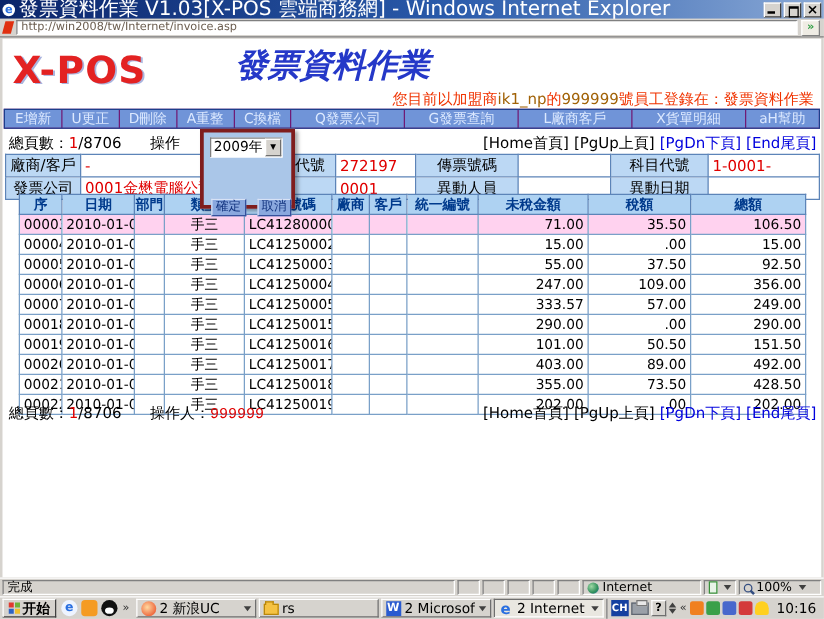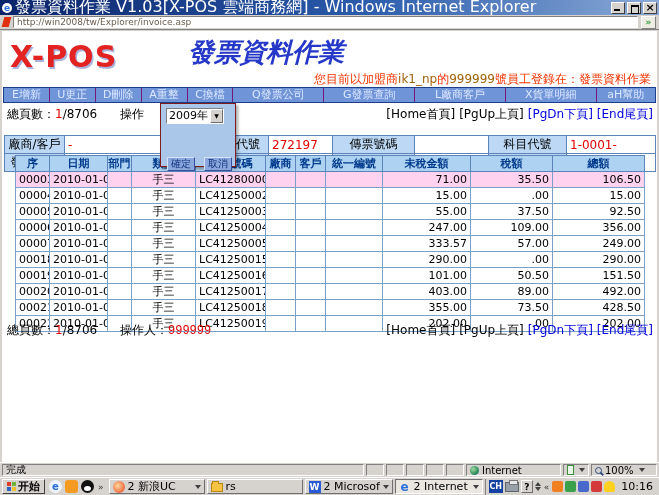--- a/index.html
+++ b/index.html
@@ -59,42 +59,42 @@
   
   .pagerrow { position:absolute; left:5px; width:648px; height:15px; font-size:12px; color:#000; white-space:nowrap; }
   .pagerrow.top { top:75px; }
   .pagerrow.bottom { top:291px; }
   .pagerrow .red { color:#e00000; }
   .pagerrow .op { position:absolute; left:113px;font-family:Liberation Mono, monospace; }
   .pagerrow .links { position:absolute; right:2px; }
   .pagerrow .links span { margin-left:4px; cursor:pointer; }
   .pagerrow .links .lnk { color:#0000dd; }
   
-  .formtable { position:absolute; left:2px; top:104px; width:652px; border-collapse:collapse; table-layout:fixed; }
+  .formtable { position:absolute; left:2px; top:92px; width:652px; border-collapse:collapse; table-layout:fixed; }
   .formtable td { border:1px solid #5c84b8; height:16px; font-size:12px; padding:0 3px; overflow:hidden; white-space:nowrap; }
   .formtable .fl { background:#bcd8f4; color:#000; text-align:center; }
   .formtable .fl.peek { text-align:right; padding-right:8px; }
   .formtable .fv { background:#fff; color:#e00000; }
   
   .dtable { position:absolute; left:13px; top:124px; width:629px; border-collapse:collapse; table-layout:fixed; }
   .dtable th { background:#aed2f2; color:#003a8c; border:1px solid #5c84b8; height:14px;
     font-size:11px; font-weight:bold; overflow:hidden; white-space:nowrap; }
   .dtable td { background:#fff; border:1px solid #7aa0c8; height:15px; font-size:11px;
     padding:0 3px; overflow:hidden; white-space:nowrap; text-align:center; color:#000; }
   .dtable tr.hl td { background:#ffd2ef; }
   .dtable td.col-untaxed, .dtable td.col-tax, .dtable td.col-total { text-align:right; }
   .dtable col:nth-child(1){width:34px;} .dtable col:nth-child(2){width:58px;}
   .dtable col:nth-child(3){width:24px;} .dtable col:nth-child(4){width:64px;}
   .dtable col:nth-child(5){width:70px;} .dtable col:nth-child(6){width:30px;}
   .dtable col:nth-child(7){width:30px;} .dtable col:nth-child(8){width:57px;}
   .dtable col:nth-child(9){width:88px;} .dtable col:nth-child(10){width:82px;}
   .dtable col:nth-child(11){width:92px;}
   
   .popup { position:absolute; left:158px; top:72px; width:76px; height:64px;
-    background:#aac6e8; border:1px solid #7f1d1d; box-shadow:2px 2px 3px rgba(0,0,0,.35); z-index:9; }
+    background:#aac6e8; border:3px solid #7f1d1d; box-shadow:2px 2px 3px rgba(0,0,0,.35); z-index:9; }
   .yearselect { margin:4px 0 0 5px; width:58px; height:16px; background:#fff;
     border:1px solid; border-color:#808080 #fff #fff #808080; display:flex; cursor:pointer; }
   .yearselect .val { flex:1; font-size:11px; line-height:14px; padding-left:2px; color:#000; }
   .yearselect .dd { width:13px; background:#d6d3ce; border:1px solid;
     border-color:#fff #6f6f6f #6f6f6f #fff; font-size:6px; line-height:12px; text-align:center; color:#000; }
   .popupbtns { display:flex; gap:9px; margin:33px 0 0 6px; }
   .pbtn { width:28px; height:14px; background:#8aa8de; border:1px solid;
     border-color:#d7e2f5 #35509c #35509c #d7e2f5; color:#12337e; font-size:10px;
     line-height:12px; text-align:center; cursor:pointer; }
   
@@ -174,21 +174,21 @@
   <span class="ie-e">e</span>
   <span class="ttl">發票資料作業 V1.03[X-POS 雲端商務網] - Windows Internet Explorer</span>
   <span class="winbtn min"></span>
   <span class="winbtn rest"></span>
   <span class="winbtn close"></span>
 </div>
 
 <div class="addressbar">
   <span class="favicon"></span>
   <div class="urlfield">
-    <span>http://win2008/tw/Explorer/invoice.asp</span>
+    <span>http://win2008/tw/Internet/invoice.asp</span>
   </div>
   <span class="gobtn">»</span>
 </div>
 
 <div class="page">
 
   <div class="logo">X-POS</div>
   <div class="pagetitle">發票資料作業</div>
 
   <div class="loginline">

